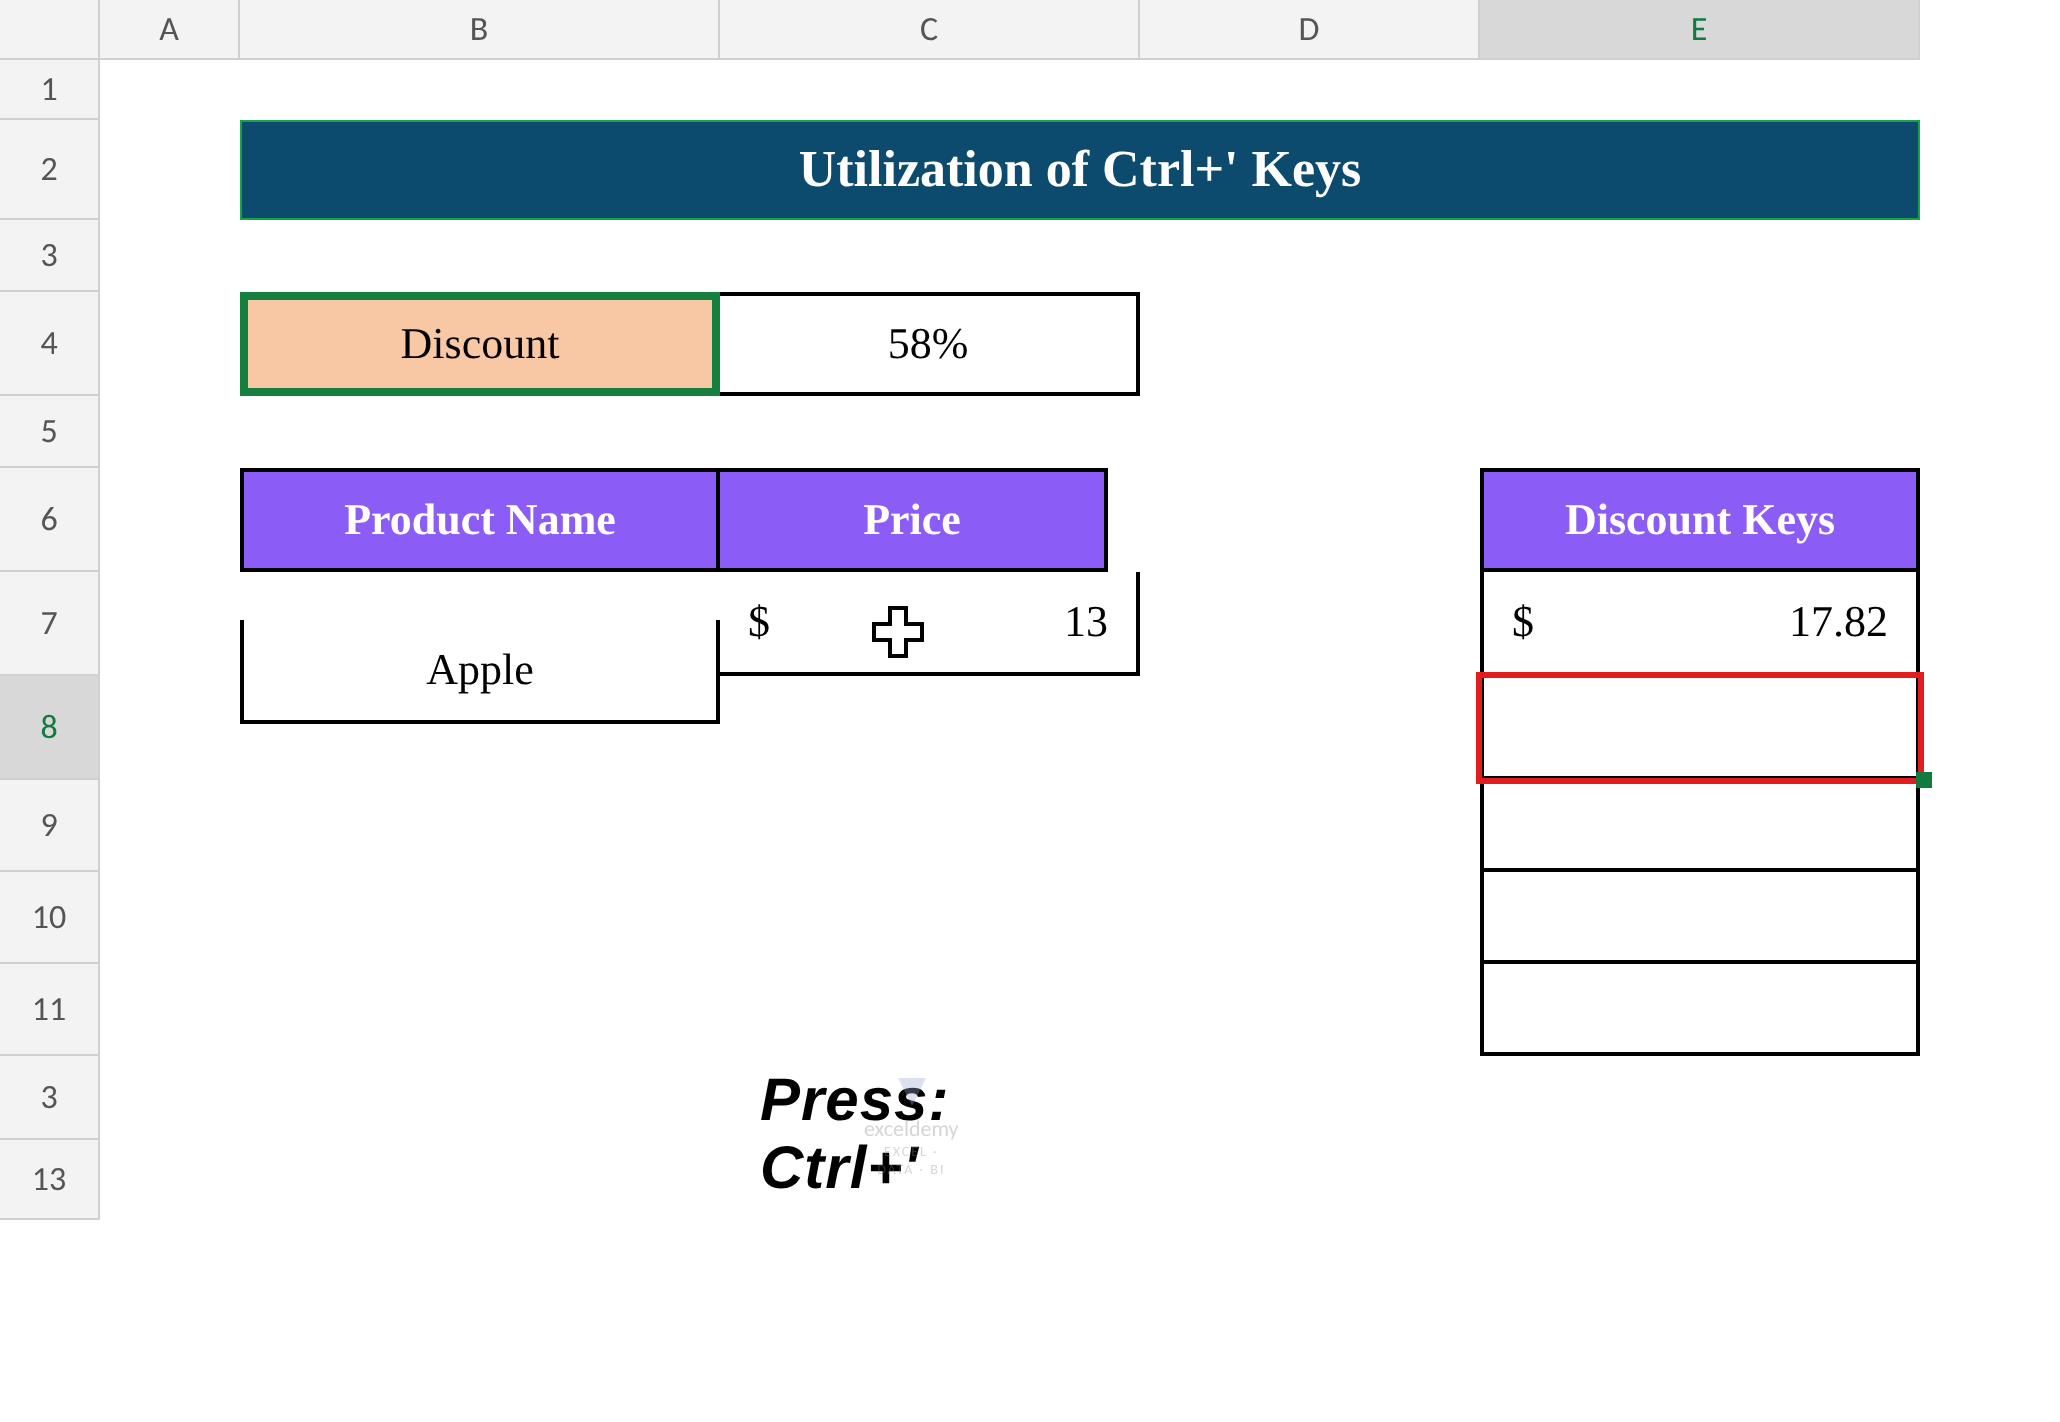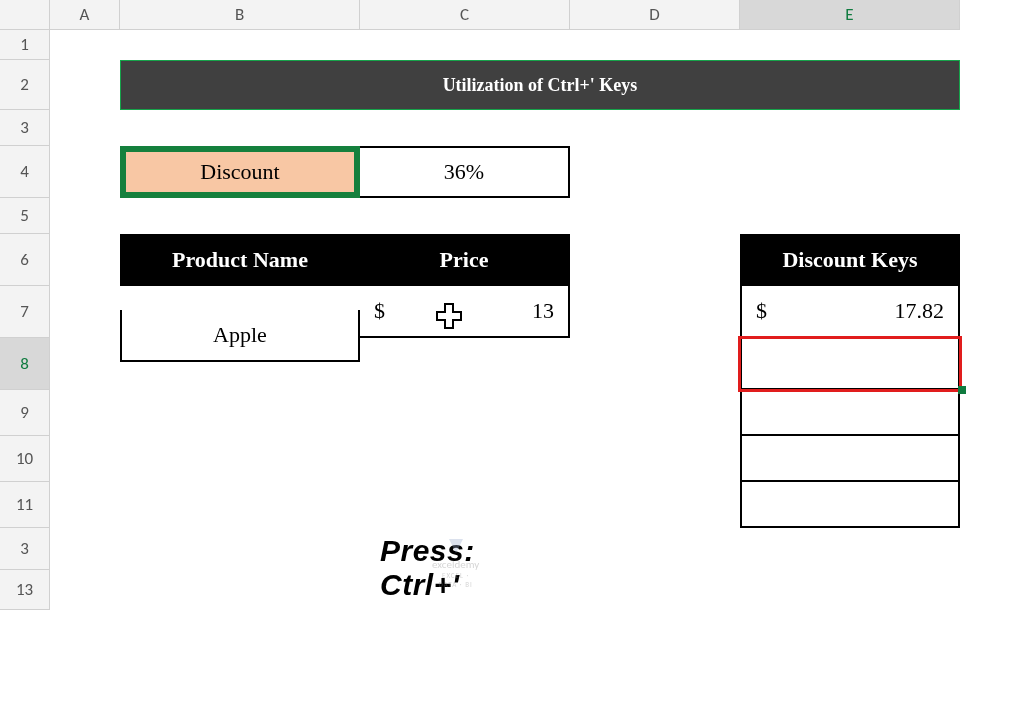--- a/index.html
+++ b/index.html
@@ -41,42 +41,42 @@
     display: flex;
     align-items: center;
     justify-content: center;
   }
   .rh.sel { background: #d8d8d8; color: #0f7b3f; }
   .grid { position: absolute; top: 30px; left: 50px; }
   .cell { position: absolute; display: flex; align-items: center; }
   .cell.c { justify-content: center; }
 
   .title-banner {
-    background: #404040;
+    background: #0c4a6e;
     color: #fff;
     font-family: Georgia, 'Times New Roman', serif;
     font-weight: bold;
-    font-size: 18px;
+    font-size: 26px;
     border: 1px solid #16a34a;
   }
   .discount-label {
     background: #f8c7a4;
     font-family: Georgia, 'Times New Roman', serif;
     font-size: 22px;
-    border: 6px solid #15803d;
+    border: 4px solid #15803d;
   }
   .discount-val {
     background: #fff;
     font-family: Georgia, 'Times New Roman', serif;
     font-size: 22px;
     border: 2px solid #000;
     border-left: none;
   }
   .th {
-    background: #000000;
+    background: #8b5cf6;
     color: #fff;
     font-family: Georgia, 'Times New Roman', serif;
     font-weight: bold;
     font-size: 22px;
     border: 2px solid #000;
   }
   .td {
     background: #fff;
     font-family: Georgia, 'Times New Roman', serif;
     font-size: 22px;
@@ -147,24 +147,24 @@
       <div class="rh" style="height: 46px;">11</div>
       <div class="rh" style="height: 42px;">3</div>
       <div class="rh" style="height: 40px;">13</div>
     </div>
 
   <div class="grid" id="grid">
 
     <div class="cell c title-banner" style="left: 70px; top: 30px; width: 840px; height: 50px;">Utilization of Ctrl+' Keys</div>
 
     <div class="cell c discount-label" style="left: 70px; top: 116px; width: 240px; height: 52px;">Discount</div>
-    <div class="cell c discount-val" style="left: 310px; top: 116px; width: 210px; height: 52px;">36%</div>
+    <div class="cell c discount-val" style="left: 310px; top: 116px; width: 210px; height: 52px;">58%</div>
 
     <div class="cell c th" style="left: 70px; top: 204px; width: 240px; height: 52px;">Product Name</div>
-    <div class="cell c th" style="border-left: none; left: 310px; top: 204px; width: 210px; height: 52px;">Price</div>
+    <div class="cell c th" style="border-left: none; left: 310px; top: 204px; width: 194px; height: 52px;">Price</div>
     <div class="cell c th" style="left: 690px; top: 204px; width: 220px; height: 52px;">Discount Keys</div>
 
     <div class="cell c td noTop" style="left: 70px; top: 256px; width: 240px; height: 52px; margin-top: 24px;">Apple</div>
 
     <div class="cell td noTop price-cell" style="border-left: none; left: 310px; top: 256px; width: 210px; height: 52px;">
       <span>$</span>
       <span>13</span>
     </div>
 
     <div class="cell td noTop price-cell" style="left: 690px; top: 256px; width: 220px; height: 52px;">

